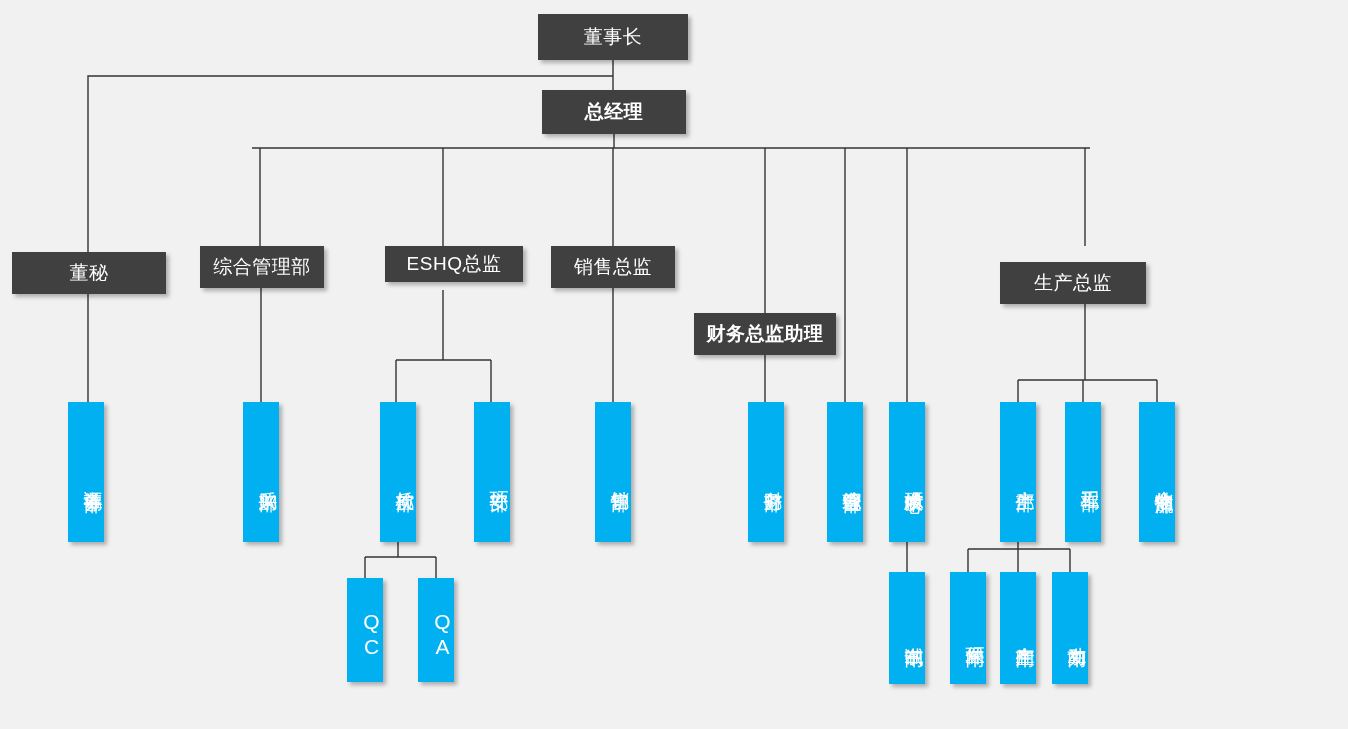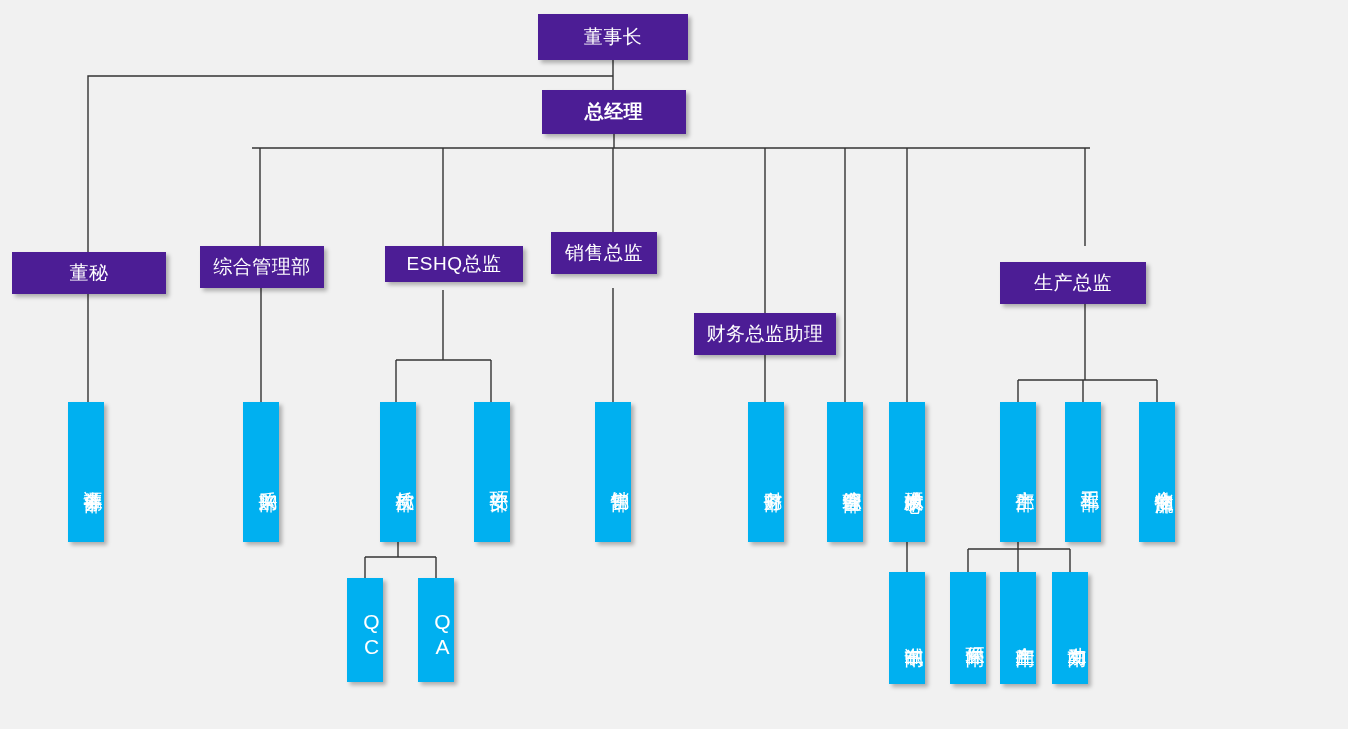--- a/index.html
+++ b/index.html
@@ -30,21 +30,21 @@
     position: absolute;
     box-sizing: border-box;
     display: flex;
     align-items: center;
     justify-content: center;
     color: #ffffff;
     box-shadow: 3px 3px 4px rgba(0,0,0,0.28);
     letter-spacing: 0.5px;
   }
   .node.lvl-dark {
-    background: #4c1d95;
+    background: #404040;
   }
   .node.lvl-light {
     background: #00b0f0;
   }
   .node.horizontal {
     font-size: 19px;
     white-space: nowrap;
   }
   .node.vertical {
     writing-mode: vertical-rl;
@@ -100,22 +100,22 @@
       <path d="M 968 549 L 968 572" fill="none" stroke="#333333" stroke-width="1.4"></path>
       <path d="M 1018 549 L 1018 572" fill="none" stroke="#333333" stroke-width="1.4"></path>
       <path d="M 1070 549 L 1070 572" fill="none" stroke="#333333" stroke-width="1.4"></path>
     </svg>
   <div id="node-layer">
       <div class="node lvl-dark horizontal" style="left: 538px; top: 14px; width: 150px; height: 46px;">董事长</div>
       <div class="node lvl-dark horizontal" style="left: 542px; top: 90px; width: 144px; height: 44px; font-weight: bold;">总经理</div>
       <div class="node lvl-dark horizontal" style="left: 12px; top: 252px; width: 154px; height: 42px;">董秘</div>
       <div class="node lvl-dark horizontal" style="left: 200px; top: 246px; width: 124px; height: 42px;">综合管理部</div>
       <div class="node lvl-dark horizontal" style="left: 373px; top: 246px; width: 138px; height: 36px; margin-left: 12px;">ESHQ总监</div>
-      <div class="node lvl-dark horizontal" style="left: 551px; top: 232px; width: 106px; height: 42px;">销售总监</div>
-      <div class="node lvl-dark horizontal" style="left: 694px; top: 313px; width: 142px; height: 42px;">财务总监助理</div>
+      <div class="node lvl-dark horizontal" style="left: 551px; top: 246px; width: 124px; height: 42px;">销售总监</div>
+      <div class="node lvl-dark horizontal" style="left: 694px; top: 313px; width: 142px; height: 42px; font-weight: bold;">财务总监助理</div>
       <div class="node lvl-dark horizontal" style="left: 1000px; top: 246px; width: 146px; height: 42px; margin-top: 16px;">生产总监</div>
       <div class="node lvl-light vertical" style="left: 68px; top: 402px; width: 36px; height: 140px;">证券事务部</div>
       <div class="node lvl-light vertical" style="left: 243px; top: 402px; width: 36px; height: 140px;">采购部</div>
       <div class="node lvl-light vertical" style="left: 380px; top: 402px; width: 36px; height: 140px;">质检部</div>
       <div class="node lvl-light vertical" style="left: 474px; top: 402px; width: 36px; height: 140px;">安环部</div>
       <div class="node lvl-light vertical" style="left: 595px; top: 402px; width: 36px; height: 140px;">销售部</div>
       <div class="node lvl-light vertical" style="left: 748px; top: 402px; width: 36px; height: 140px;">财务部</div>
       <div class="node lvl-light vertical" style="left: 827px; top: 402px; width: 36px; height: 140px;">综合管理部</div>
       <div class="node lvl-light vertical" style="left: 889px; top: 402px; width: 36px; height: 140px;">技术研发中心</div>
       <div class="node lvl-light vertical" style="left: 1000px; top: 402px; width: 36px; height: 140px;">生产部</div>

